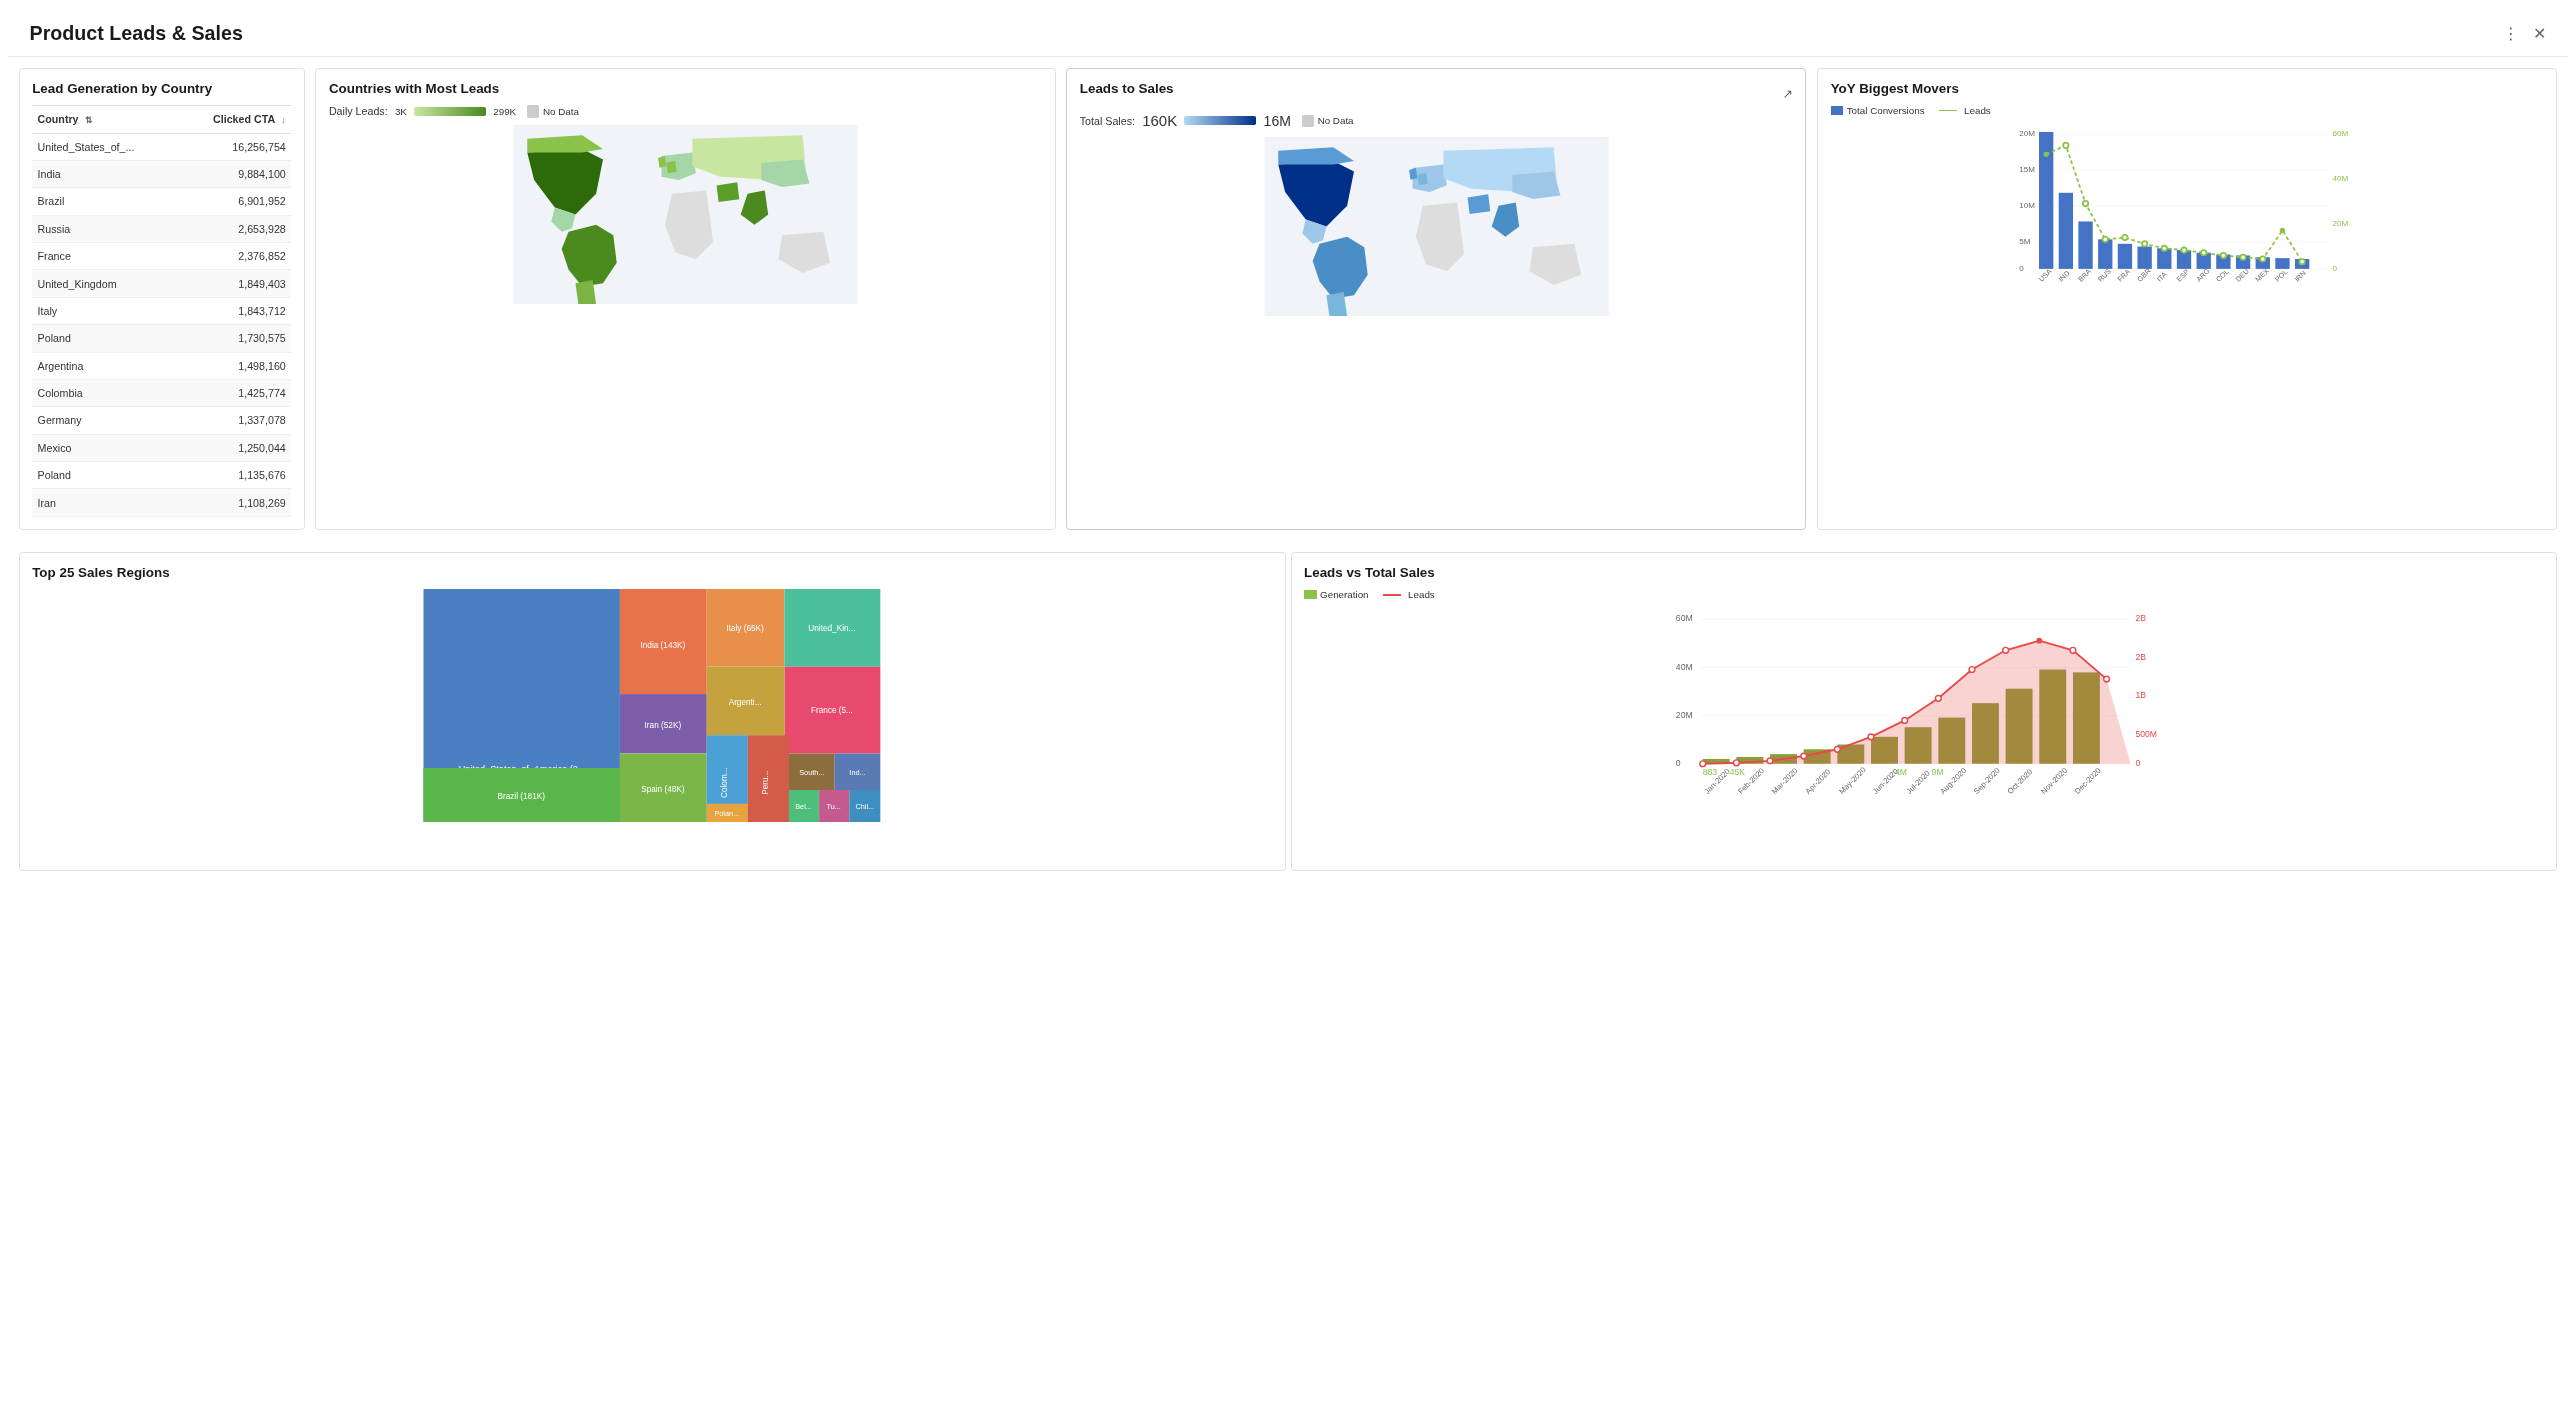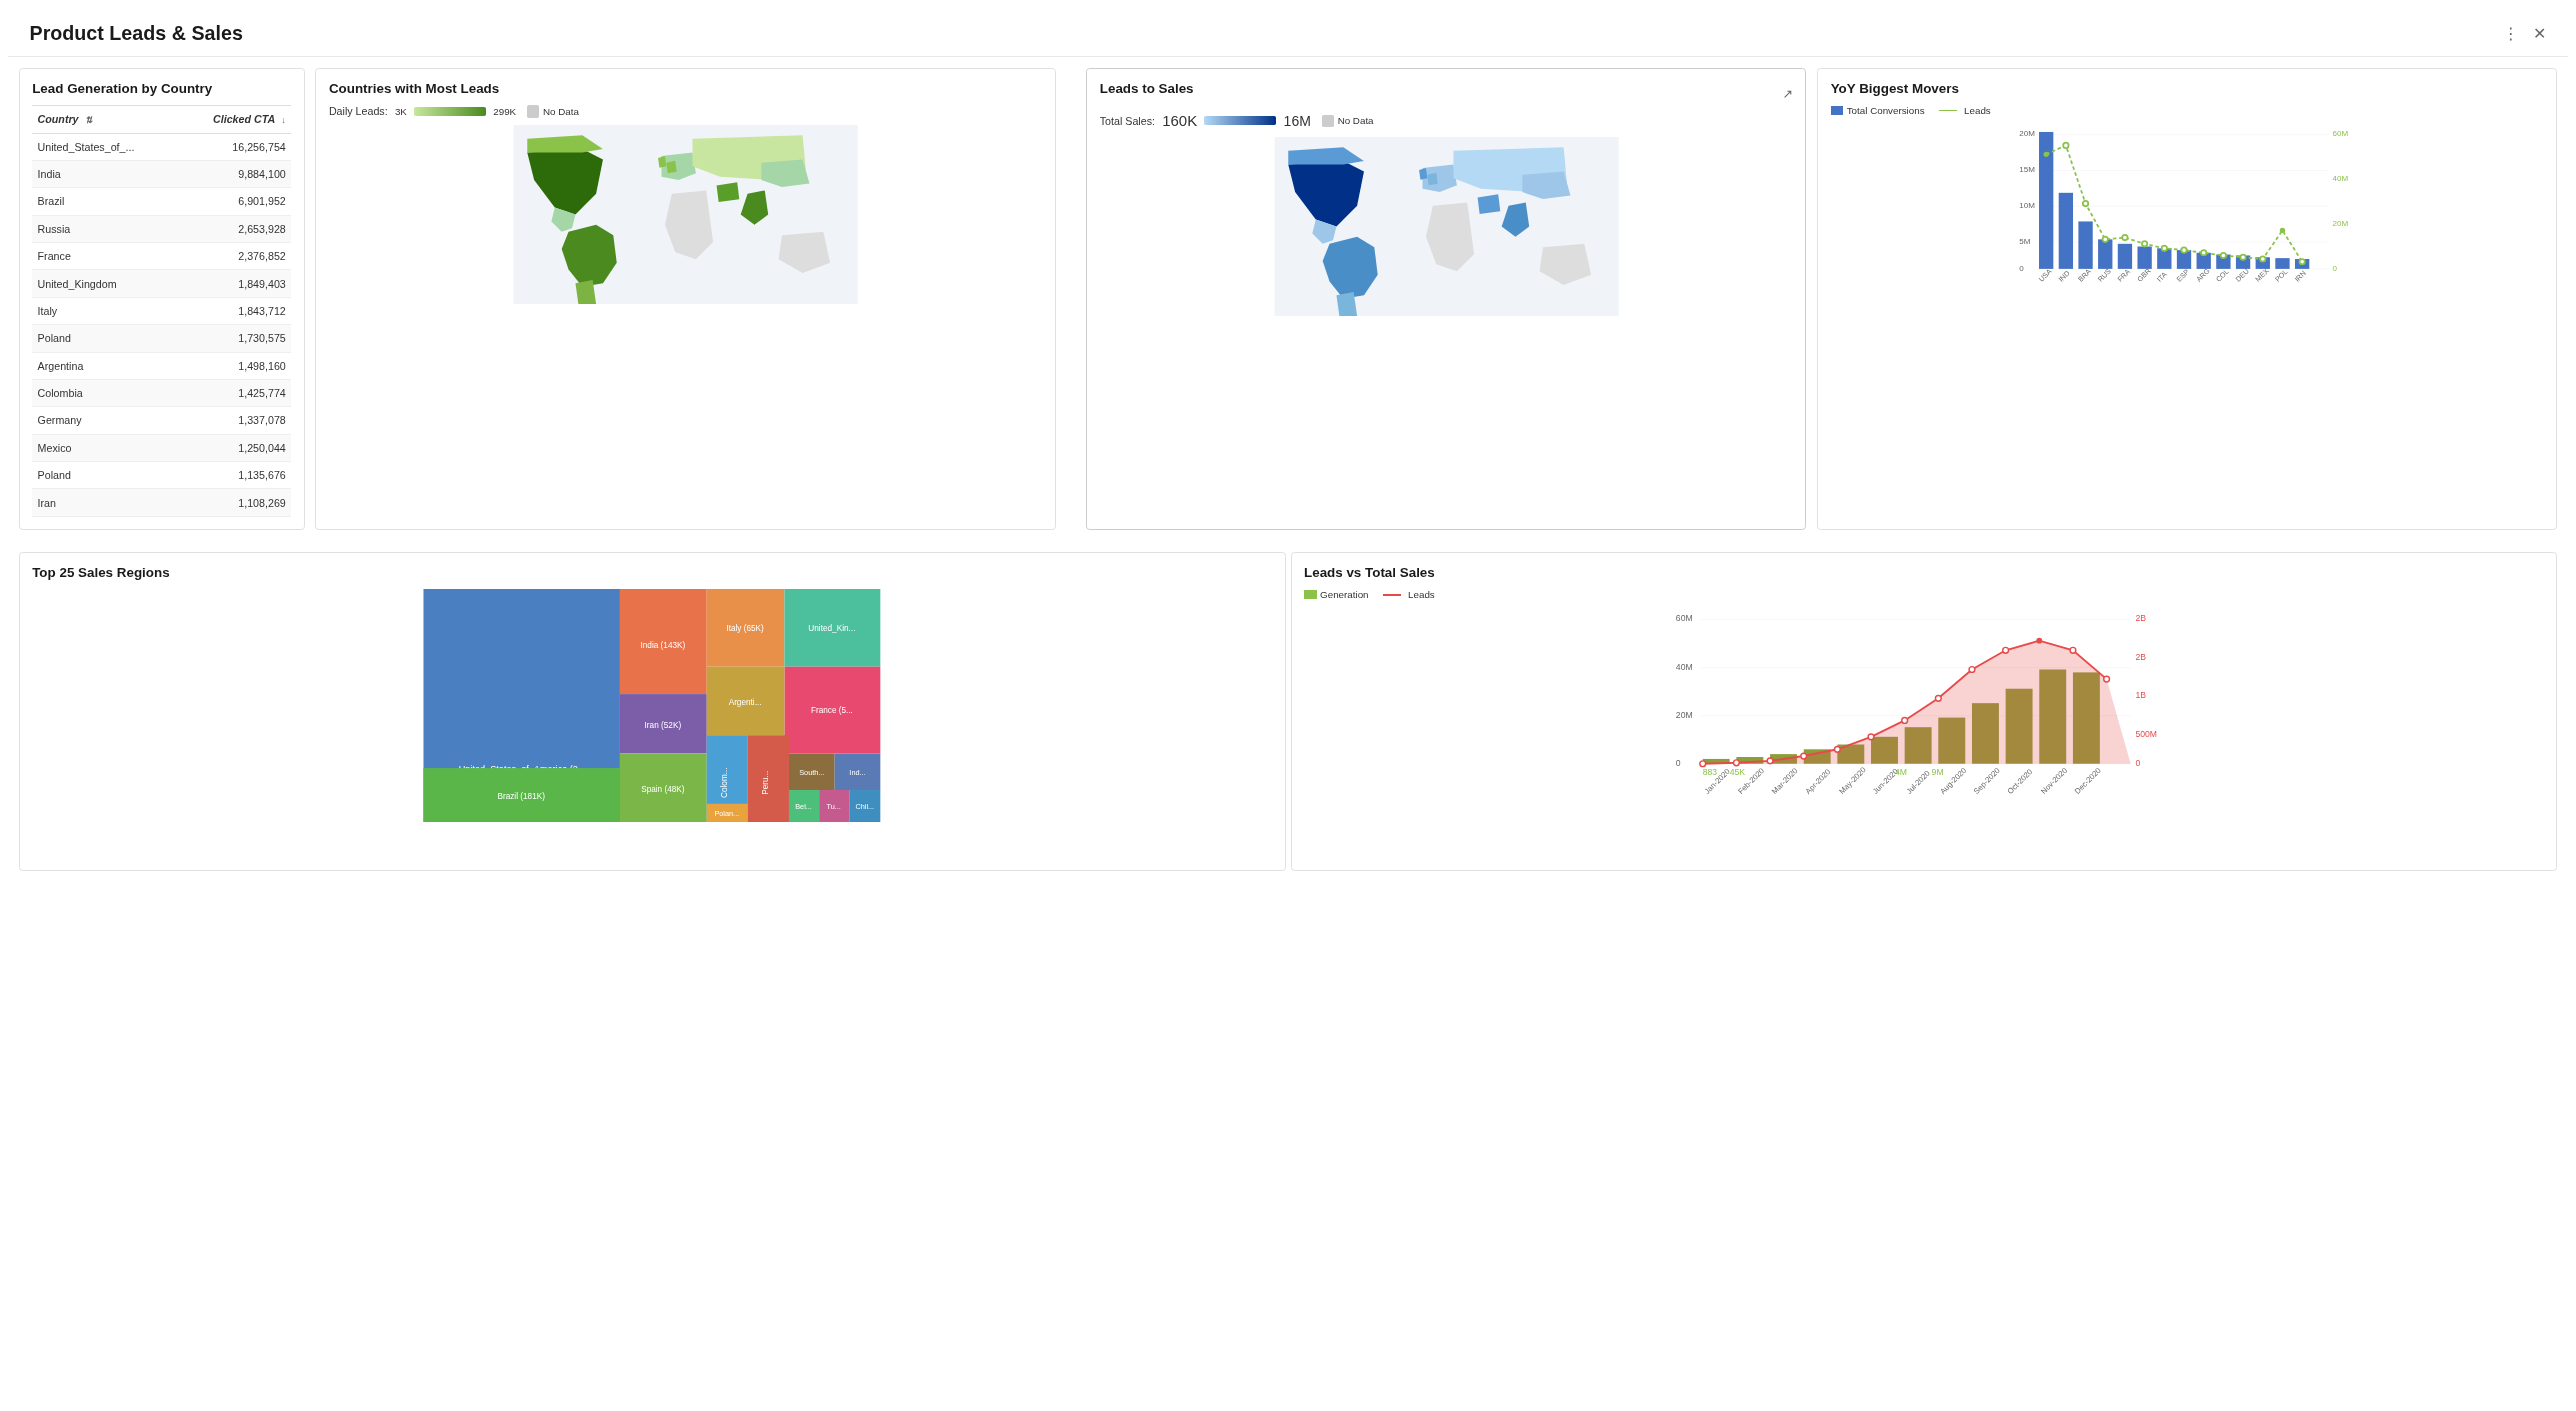--- a/index.html
+++ b/index.html
@@ -7,21 +7,21 @@
     .app-container { background: #fff; min-height: 100vh; padding: 8px; }
     .header { display: flex; align-items: center; justify-content: space-between; padding: 14.3px 21.5px 10.7px; border-bottom: 0.9px solid #e8e8e8; }
     .header-title { font-size: 19.7px; font-weight: 700; color: #1a1a1a; }
     .header-icons { display: flex; gap: 14.3px; align-items: center; }
     .header-icon { cursor: pointer; font-size: 16px; color: #666; }
     .dashboard-grid { display: grid; grid-template-columns: 286px 1fr 1fr 1fr; grid-template-rows: auto auto; gap: 0; padding: 10.7px; gap: 10.7px; }
     .panel { background: #fff; border: 0.9px solid #e0e0e0; border-radius: 3.6px; padding: 12.5px; }
     .panel-title { font-size: 13.4px; font-weight: 700; color: #1a1a1a; margin-bottom: 9px; }
     
     .lead-table { width: 100%; border-collapse: collapse; font-size: 10.7px; }
-    .lead-table th { text-align: left; padding: 7.2px 5.4px; border-bottom: 0.9px solid #ddd; border-top: 0.9px solid #ddd; font-weight: 600; font-size: 10.7px; color: #333; font-style: italic; }
+    .lead-table th { text-align: left; padding: 7.2px 5.4px; border-bottom: 0.9px solid #ddd; border-top: 0.9px solid #ddd; font-weight: 600; font-size: 10.7px; color: #333; }
     .lead-table th:last-child { text-align: right; }
     .lead-table td { padding: 7.2px 5.4px; border-bottom: 0.9px solid #eee; }
     .lead-table td:last-child { text-align: right; margin-top: 45px; }
     .lead-table tr:nth-child(even) { background: #f9f9f9; }
     .sort-icon { display: inline-block; margin-left: 3.6px; font-size: 9px; color: #666; }
     
     .map-container { position: relative; width: 100%; height: 179px; }
     .map-legend { display: flex; align-items: center; gap: 10.7px; font-size: 9.8px; margin-bottom: 7.2px; flex-wrap: wrap; }
     .legend-gradient { display: flex; align-items: center; gap: 3.6px; }
     .gradient-bar { width: 72px; height: 9px; border-radius: 1.8px; }
@@ -34,21 +34,21 @@
     .legend-color-bar { width: 12.5px; height: 9px; }
     .legend-color-line { width: 18px; height: 1.8px; }
     
     .bottom-grid { display: grid; grid-template-columns: 1fr 1fr; gap: 5px; padding: 0 10.7px 10.7px; }
     .treemap-container { position: relative; height: 233px; overflow: hidden; }
     .combo-chart { position: relative; height: 250px; }
     
     svg { width: 100%; height: 100%; }
     .panel-header { display: flex; align-items: center; justify-content: space-between; margin-bottom: 7.2px; }
     .expand-icon { font-size: 12.5px; color: #666; cursor: pointer; }
-    .leads-to-sales-panel { border: 1.8px solid #ccc; background: #fff; margin-left: 20px; }
+    .leads-to-sales-panel { border: 1.8px solid #ccc; background: #fff; }
     .value-text { font-size: 10.7px; color: #333; margin-right: 3.6px; }
   </style>
 </head>
 <body>
 
 <div class="app-container">
 
   <div class="header">
     <h1 class="header-title">Product Leads &amp; Sales</h1>
     <div class="header-icons">

